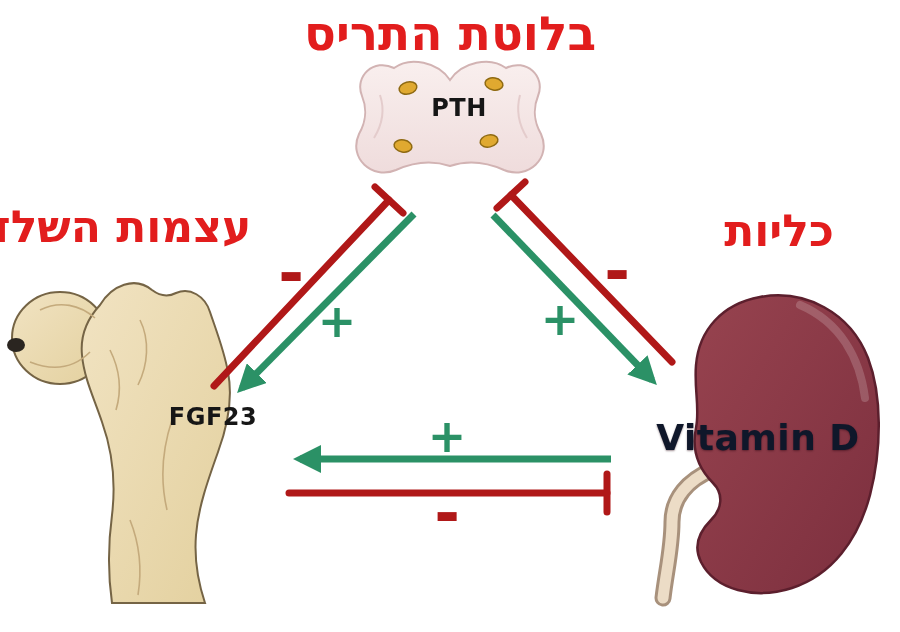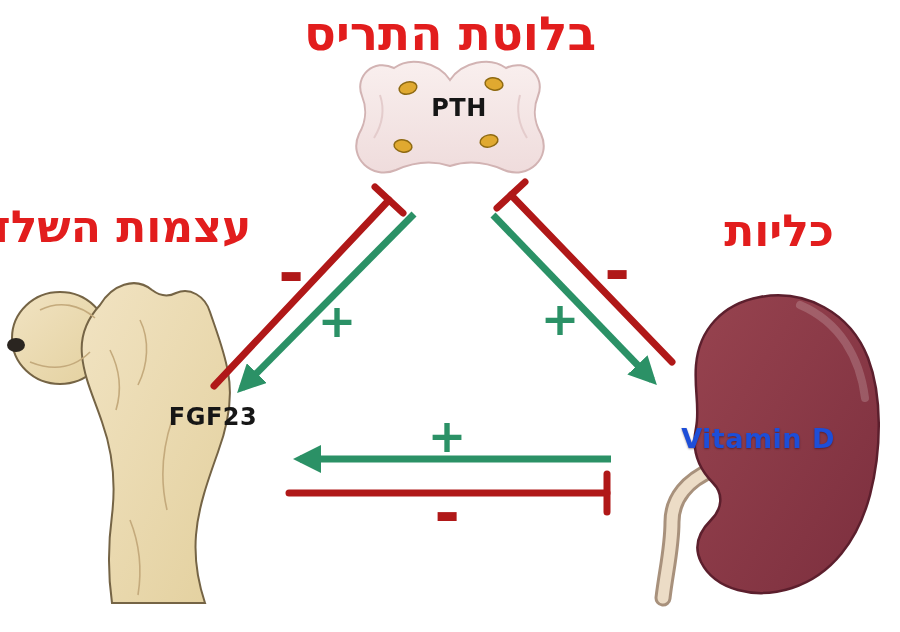--- a/index.html
+++ b/index.html
@@ -6,21 +6,21 @@
   html,body { width:900px; height:632px; background:#ffffff; overflow:hidden; }
   body { font-family:"DejaVu Sans","Liberation Sans",sans-serif; }
   .canvas { position:relative; width:900px; height:632px; background:#ffffff; }
   .layer { position:absolute; left:0; top:0; width:900px; height:632px; }
   svg.layer { pointer-events:none; }
   .lbl { position:absolute; transform:translate(-50%,-50%); white-space:nowrap;
          font-weight:bold; line-height:1; }
   .heading { color:#e21d1d; font-size:44px; }
   .heading.title { font-size:47px; }
   .node-label { color:#161616; font-size:24px; letter-spacing:0.5px; }
-  .node-label.on-organ { color:#1d4ed8; font-size:27px;
+  .node-label.on-organ { color:#0f172a; font-size:36px;
          text-shadow:0 1px 2px rgba(40,5,15,0.45); }
   .sign { font-weight:bold; }
   .sign.plus { color:#2b9166; font-size:46px; }
   .sign.minus { color:#b01818; font-size:62px; }
 </style>
 </head>
 <body>
 
 <div class="canvas">
 

